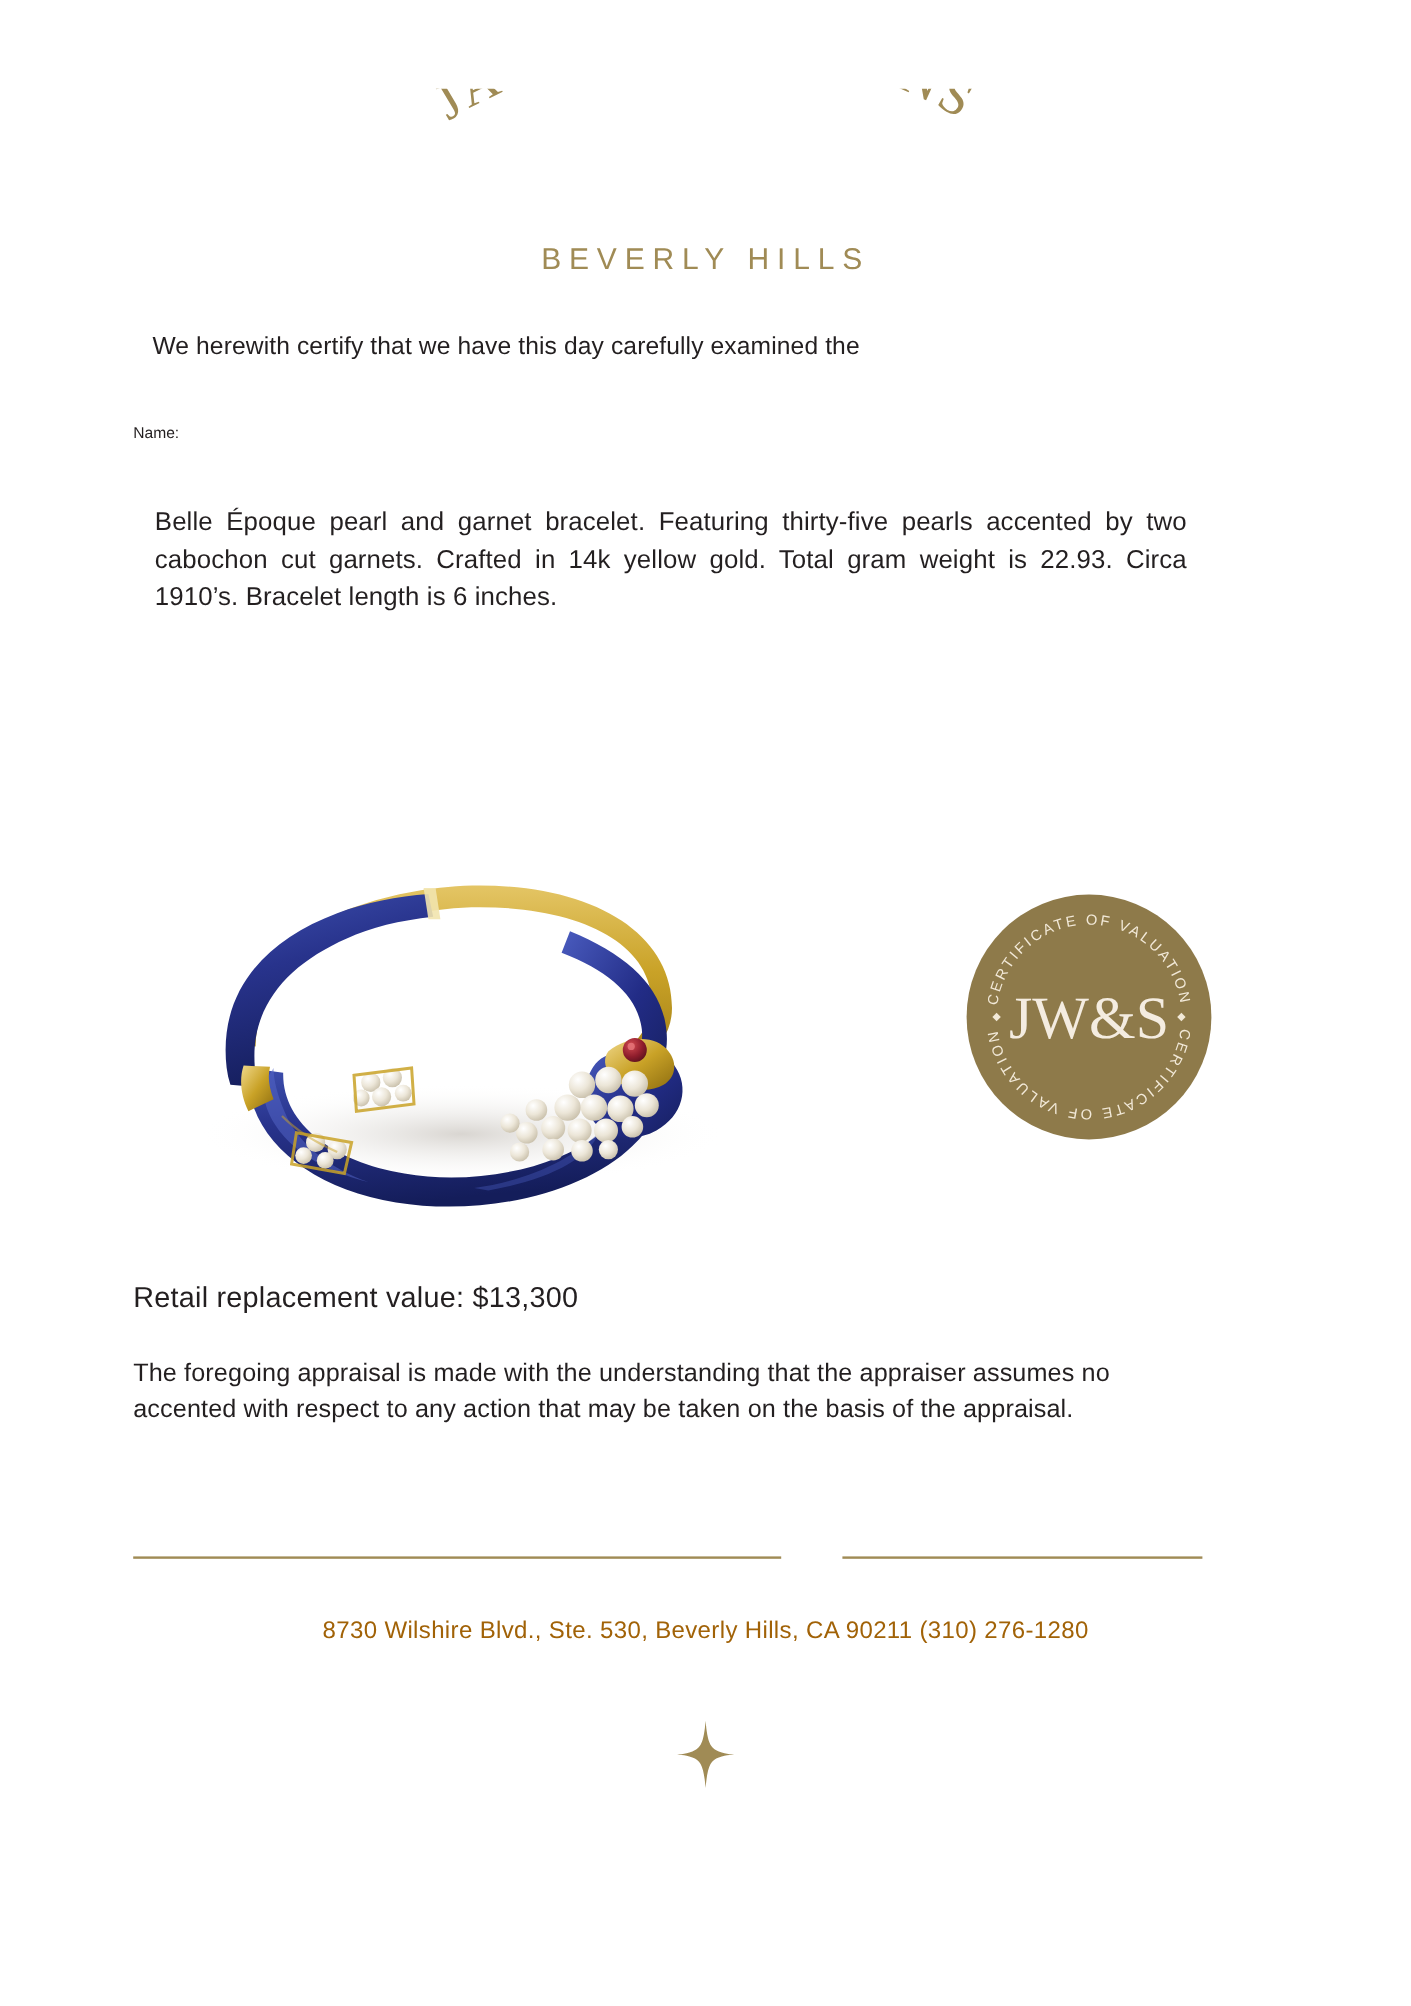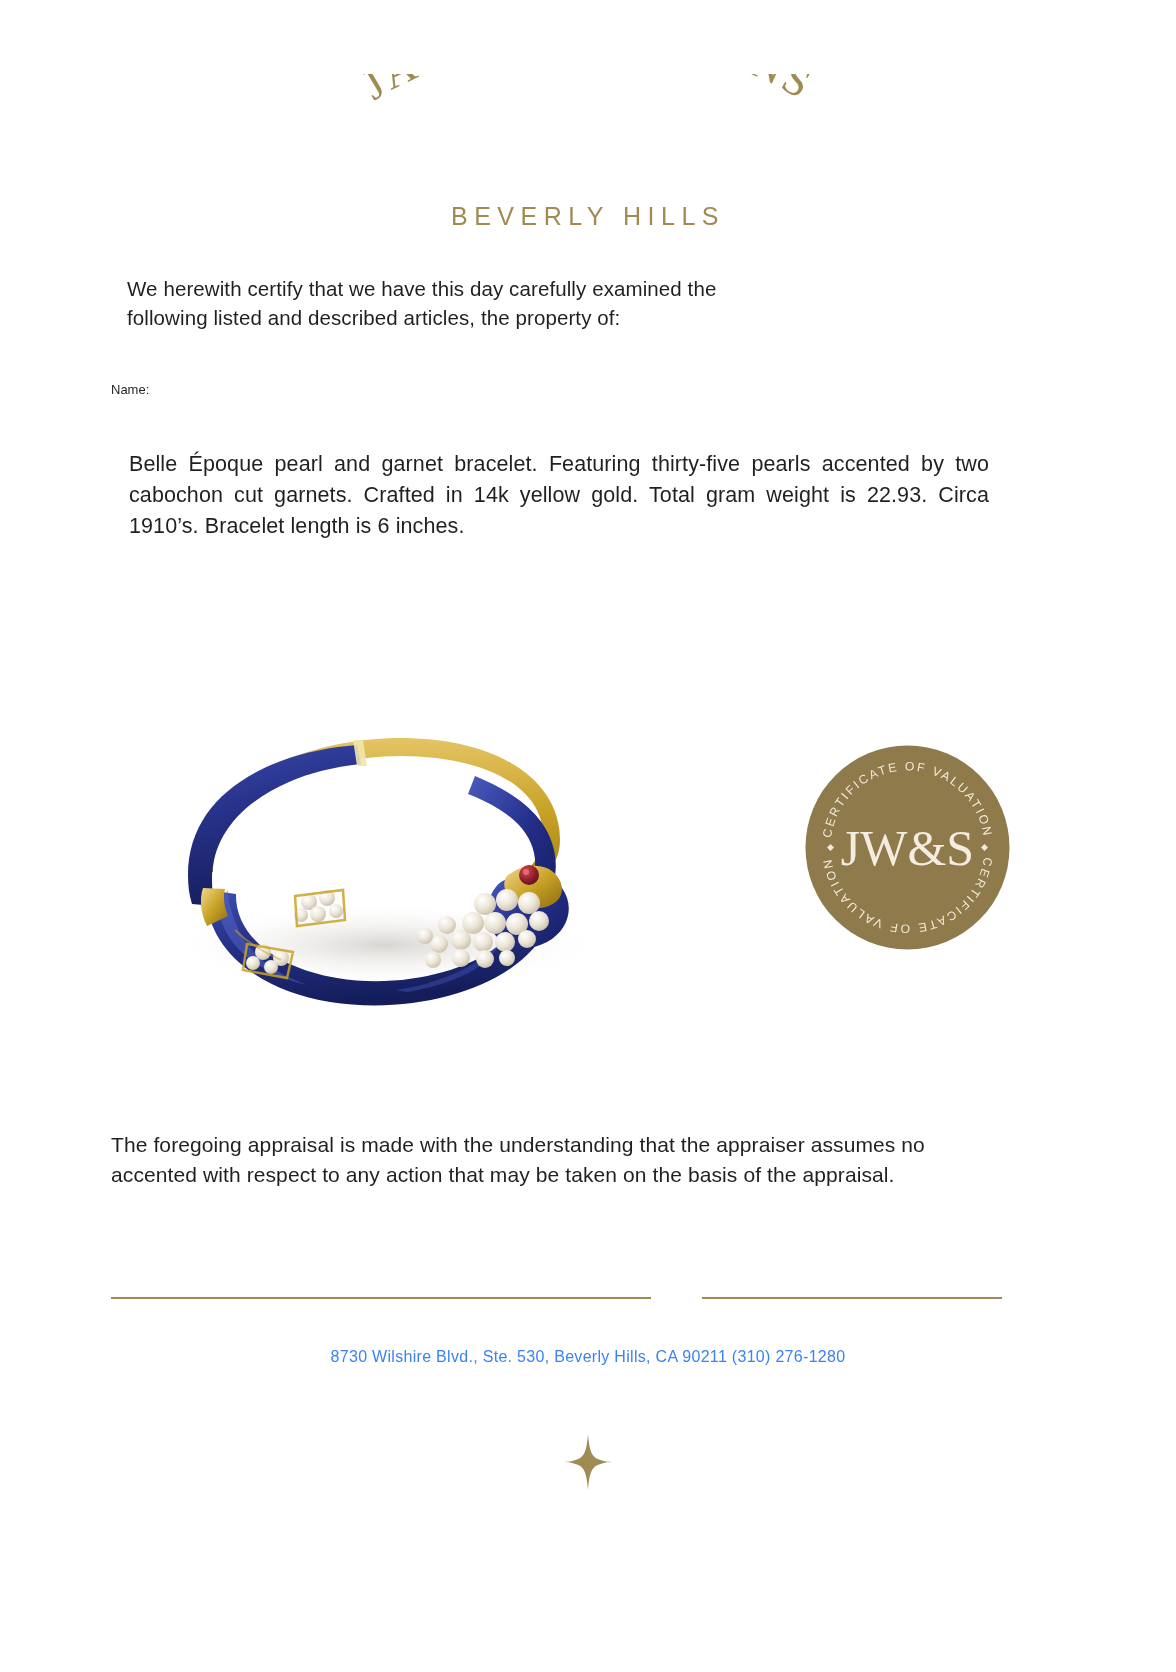--- a/index.html
+++ b/index.html
@@ -159,22 +159,22 @@
     background: #a08b55;
   }
 
   
   .footer-address {
     position: absolute;
     left: 0;
     top: 1348px;
     width: 1176px;
     text-align: center;
-    color: #3b82f6;
-    font-size: 16px;
+    color: #a16207;
+    font-size: 20px;
     letter-spacing: 0.3px;
   }
   .star {
     position: absolute;
     left: 50%;
     top: 1432px;
     transform: translateX(-50%);
     width: 60px;
     height: 60px;
   }
@@ -195,21 +195,20 @@
           <textPath href="#arcPath" startOffset="50%" text-anchor="middle">JACK WEIR &amp; SONS</textPath>
         </text>
       </svg>
     </div>
     <div class="logo-sub">BEVERLY HILLS</div>
   </div>
 
   <div class="content">
     <p class="intro">
       <span>We herewith certify that we have this day carefully examined the</span><br>
-      <span>following listed and described articles, the property of:</span>
     </p>
 
     <div class="fields-gap"></div>
 
     <div class="fields">
       <div>Name:</div>
     </div>
 
     <div class="fields-gap"></div>
 
@@ -352,20 +351,21 @@
       </text>
 
       <g fill="#f2e9d8">
         <path d="M 22,102.5 L 25.5,99 L 29,102.5 L 25.5,106 Z"></path>
         <path d="M 176,102.5 L 179.5,99 L 183,102.5 L 179.5,106 Z"></path>
       </g>
       <text class="monogram" x="102.5" y="120" text-anchor="middle">JW&amp;S</text>
     </svg>
   </div>
 
+  <div class="value-line">Retail replacement value: $13,300</div>
 
   <p class="disclaimer">The foregoing appraisal is made with the understanding that the appraiser assumes no accented with respect to any action that may be taken on the basis of the appraisal.</p>
 
   <div class="sig-left"></div>
   <div class="sig-right"></div>
 
   <div class="footer-address">8730 Wilshire Blvd., Ste. 530, Beverly Hills, CA 90211 (310) 276-1280</div>
 
   <div class="star">
     <svg viewBox="0 0 60 60" xmlns="http://www.w3.org/2000/svg">

